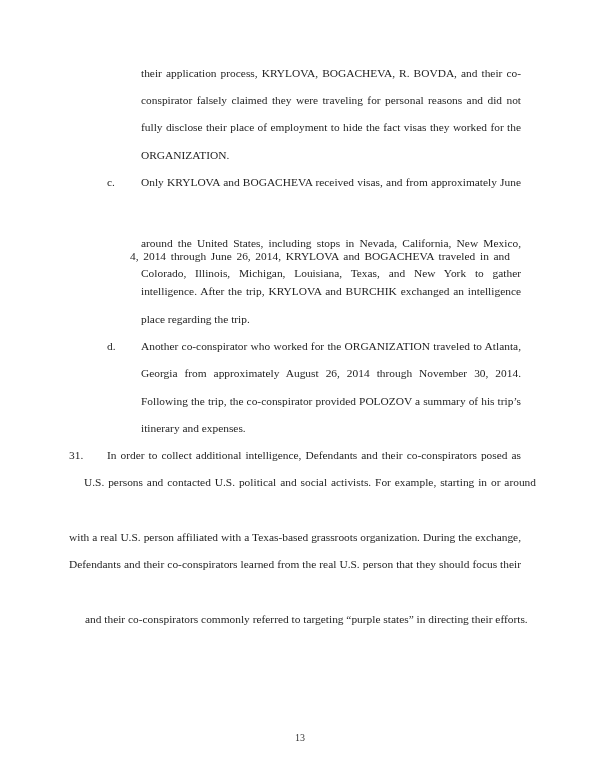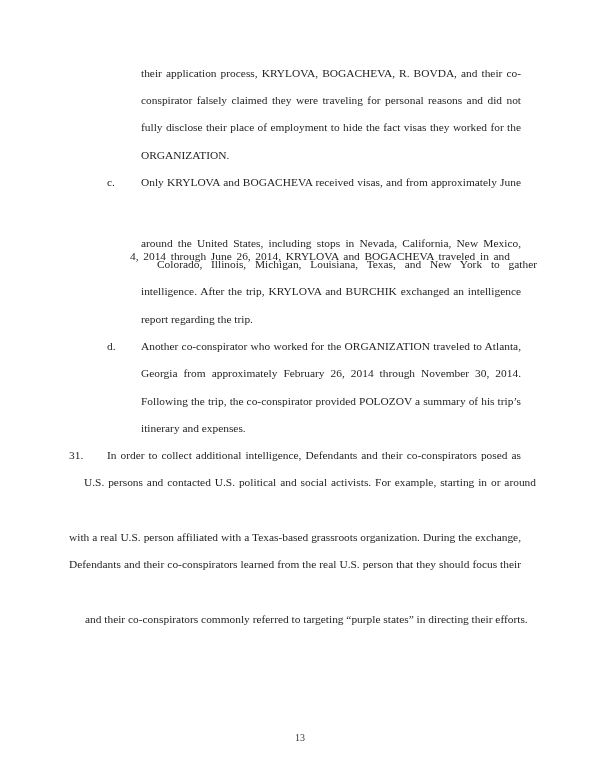--- a/index.html
+++ b/index.html
@@ -48,27 +48,27 @@
 
   <div class="line just" style="left:141px; top:93px; width:380px;">conspirator falsely claimed they were traveling for personal reasons and did not</div>
   <div class="line just" style="left:141px; top:66px; width:380px;">their application process, KRYLOVA, BOGACHEVA, R. BOVDA, and their co-</div>
   <div class="line just" style="left:141px; top:120px; width:380px;">fully disclose their place of employment to hide the fact visas they worked for the</div>
   <div class="line" style="left:141px; top:148px;">ORGANIZATION.</div>
 
   <div class="marker" style="left:107px; top:175px;">c.</div>
   <div class="line just" style="left:141px; top:175px; width:380px;">Only KRYLOVA and BOGACHEVA received visas, and from approximately June</div>
   <div class="line just" style="left:130px; top:202px; width:380px;margin-top:47px;">4, 2014 through June 26, 2014, KRYLOVA and BOGACHEVA traveled in and</div>
   <div class="line just" style="left:141px; top:230px; width:380px;margin-top:6px;">around the United States, including stops in Nevada, California, New Mexico,</div>
-  <div class="line just" style="left:141px; top:257px; width:380px;margin-left:16px;">Colorado, Illinois, Michigan, Louisiana, Texas, and New York to gather</div>
+  <div class="line just" style="left:141px; top:266px; width:380px;">Colorado, Illinois, Michigan, Louisiana, Texas, and New York to gather</div>
   <div class="line just" style="left:141px; top:284px; width:380px;">intelligence.  After the trip, KRYLOVA and BURCHIK exchanged an intelligence</div>
-  <div class="line" style="left:141px; top:312px;">report regarding the trip.</div>
+  <div class="line" style="left:141px; top:312px;">place regarding the trip.</div>
 
   <div class="marker" style="left:107px; top:339px;">d.</div>
   <div class="line just" style="left:141px; top:339px; width:380px;">Another co-conspirator who worked for the ORGANIZATION traveled to Atlanta,</div>
-  <div class="line just" style="left:141px; top:366px; width:380px;">Georgia from approximately February 26, 2014 through November 30, 2014.</div>
+  <div class="line just" style="left:141px; top:366px; width:380px;">Georgia from approximately August 26, 2014 through November 30, 2014.</div>
   <div class="line just" style="left:141px; top:394px; width:380px;">Following the trip, the co-conspirator provided POLOZOV a summary of his trip’s</div>
   <div class="line" style="left:141px; top:421px;">itinerary and expenses.</div>
 
   <div class="marker" style="left:69px; top:448px;">31.</div>
   <div class="line just" style="left:107px; top:448px; width:414px;">In order to collect additional intelligence, Defendants and their co-conspirators posed as</div>
   <div class="line just" style="left:76px; top:475px; width:452px;margin-left:8px;">U.S. persons and contacted U.S. political and social activists.  For example, starting in or around</div>
   <div class="line just" style="left:69px; top:530px; width:452px;">with a real U.S. person affiliated with a Texas-based grassroots organization.  During the exchange,</div>
   <div class="line just" style="left:69px; top:557px; width:452px;">Defendants and their co-conspirators learned from the real U.S. person that they should focus their</div>
   <div class="line" style="left:85px; top:612px;">and their co-conspirators commonly referred to targeting “purple states” in directing their efforts.</div>
 

